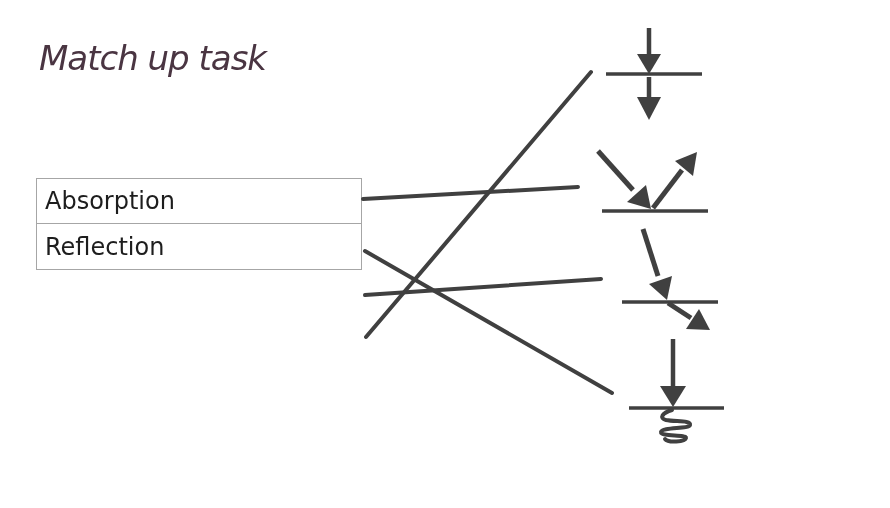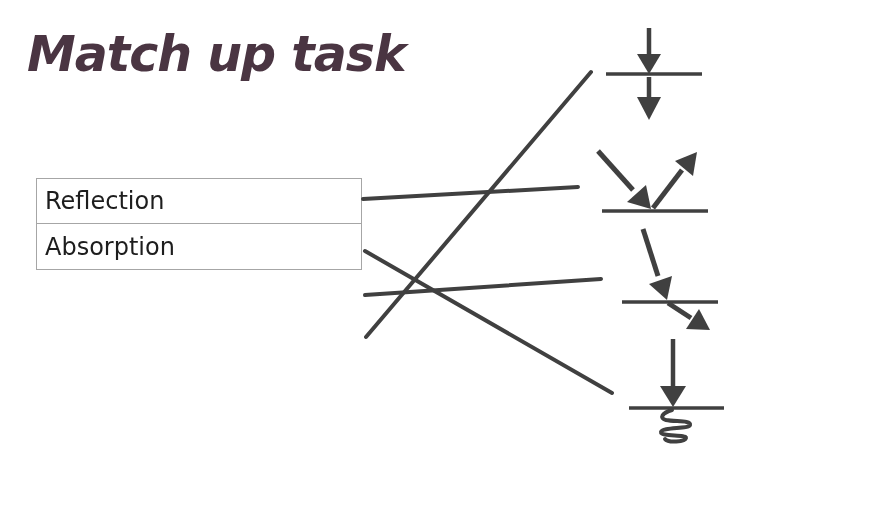--- a/index.html
+++ b/index.html
@@ -12,24 +12,24 @@
     position: relative;
     width: 890px;
     height: 508px;
     background: #ffffff;
     overflow: hidden;
   }
   .title {
     position: absolute;
     left: 27px;
     top: 26px;
-    margin: 0;
+    margin: 12px;
     font-family: "DejaVu Sans", sans-serif;
-    font-size: 49px;
-    font-weight: 700;
+    font-size: 34px;
+    font-weight: 400;
     font-style: italic;
     letter-spacing: -1px;
     color: var(--title-color, #4A3542);
     white-space: nowrap;
   }
   .match-table {
     position: absolute;
     left: 36px;
     top: 178px;
     width: 326px;
@@ -67,24 +67,24 @@
 </style>
 </head>
 <body>
 
 <div class="slide">
 
   <h1 class="title">Match up task</h1>
 
   <div class="match-table">
     <div class="match-row">
-      <span>Reflection</span>
+      <span>Absorption</span>
     </div>
     <div class="match-row">
-      <span>Absorption</span>
+      <span>Reflection</span>
     </div>
   </div>
 
   <svg class="canvas" viewBox="0 0 890 508" xmlns="http://www.w3.org/2000/svg">
 
     <g>
       <line class="connector" x1="363" y1="199" x2="578" y2="187"></line>
       <line class="connector" x1="365" y1="251" x2="612" y2="393"></line>
       <line class="connector" x1="365" y1="295" x2="601" y2="279"></line>
       <line class="connector" x1="366" y1="337" x2="591" y2="72"></line>

